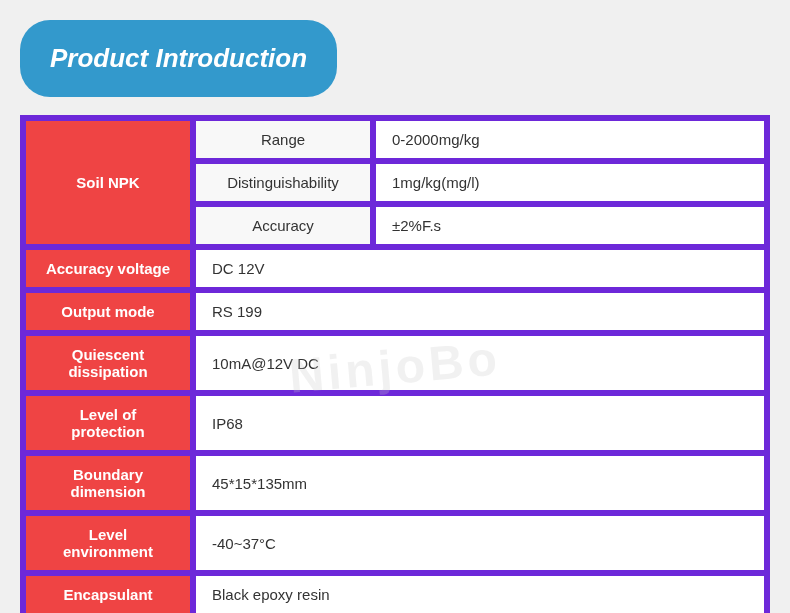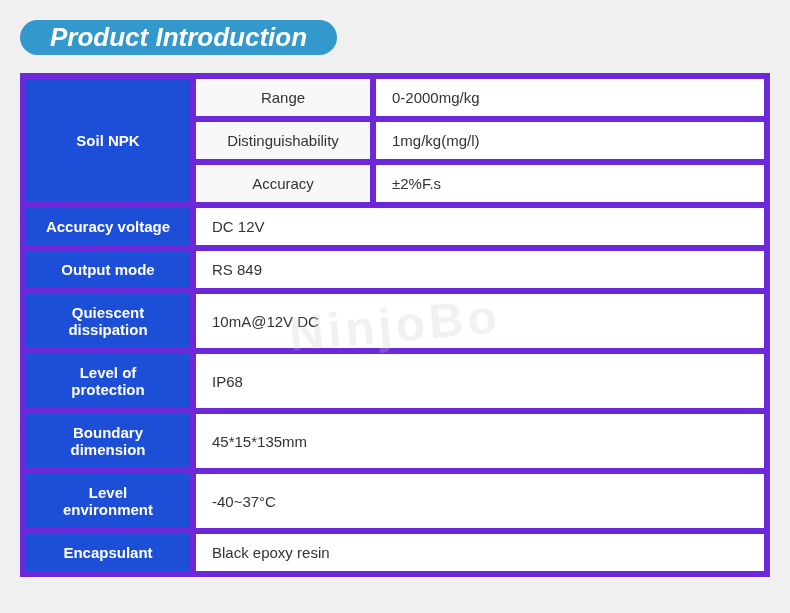--- a/index.html
+++ b/index.html
@@ -17,21 +17,21 @@
 
     .page-wrapper {
       width: 750px;
       background: #f0f0f0;
     }
 
     .title-badge {
       display: inline-block;
       background: #3399cc;
       border-radius: 30px;
-      padding: 2px 30px;
+      padding: 23px 30px;
       margin-bottom: 18px;
       text-align: center;
     }
 
     .title-badge span {
       color: white;
       font-size: 26px;
       font-weight: bold;
       font-style: italic;
     }
@@ -43,21 +43,21 @@
     }
 
     .spec-table td {
       border: 6px solid #6d28d9;
       padding: 10px 16px;
       font-size: 15px;
       color: #333;
     }
 
     .cell-blue {
-      background-color: #1d4ed8;
+      background-color: #ef4444;
       color: white !important;
       font-weight: bold;
       text-align: center;
       width: 170px;
     }
 
     .cell-mid {
       background-color: #f8f8f8;
       text-align: center;
       color: #555;
@@ -137,21 +137,21 @@
           <td class="cell-value" colspan="2">
             <span>DC 12V</span>
           </td>
         </tr>
 
         <tr>
           <td class="cell-blue">
             <span>Output mode</span>
           </td>
           <td class="cell-value" colspan="2">
-            <span>RS 849</span>
+            <span>RS 199</span>
           </td>
         </tr>
 
         <tr>
           <td class="cell-blue">
             <span>Quiescent dissipation</span>
           </td>
           <td class="cell-value" colspan="2">
             <span>10mA@12V DC</span>
           </td>

